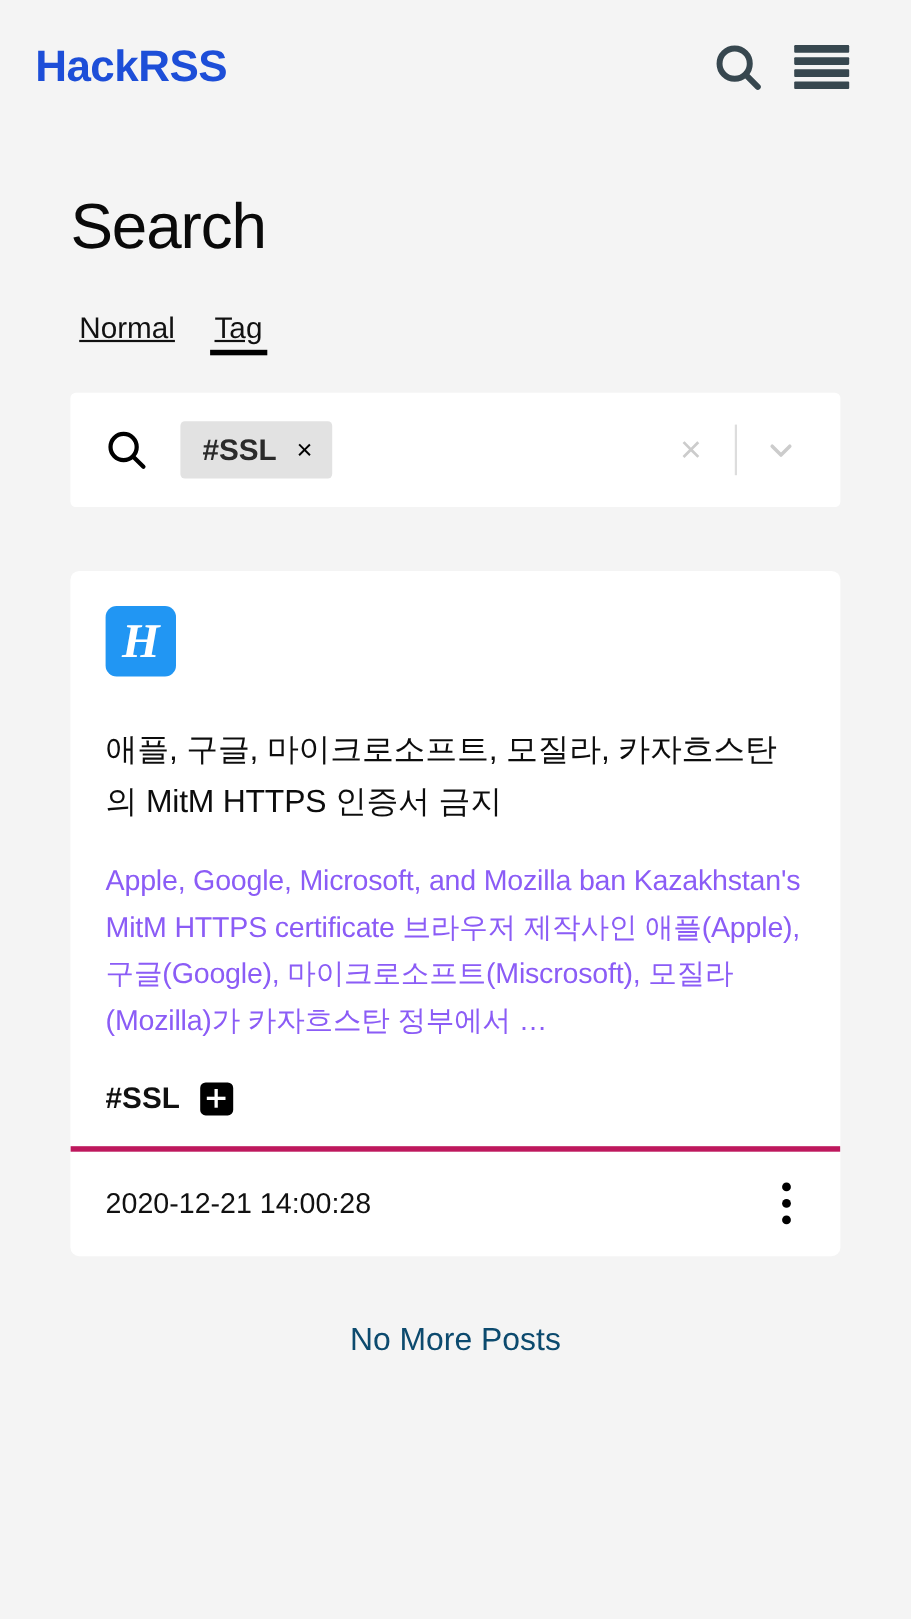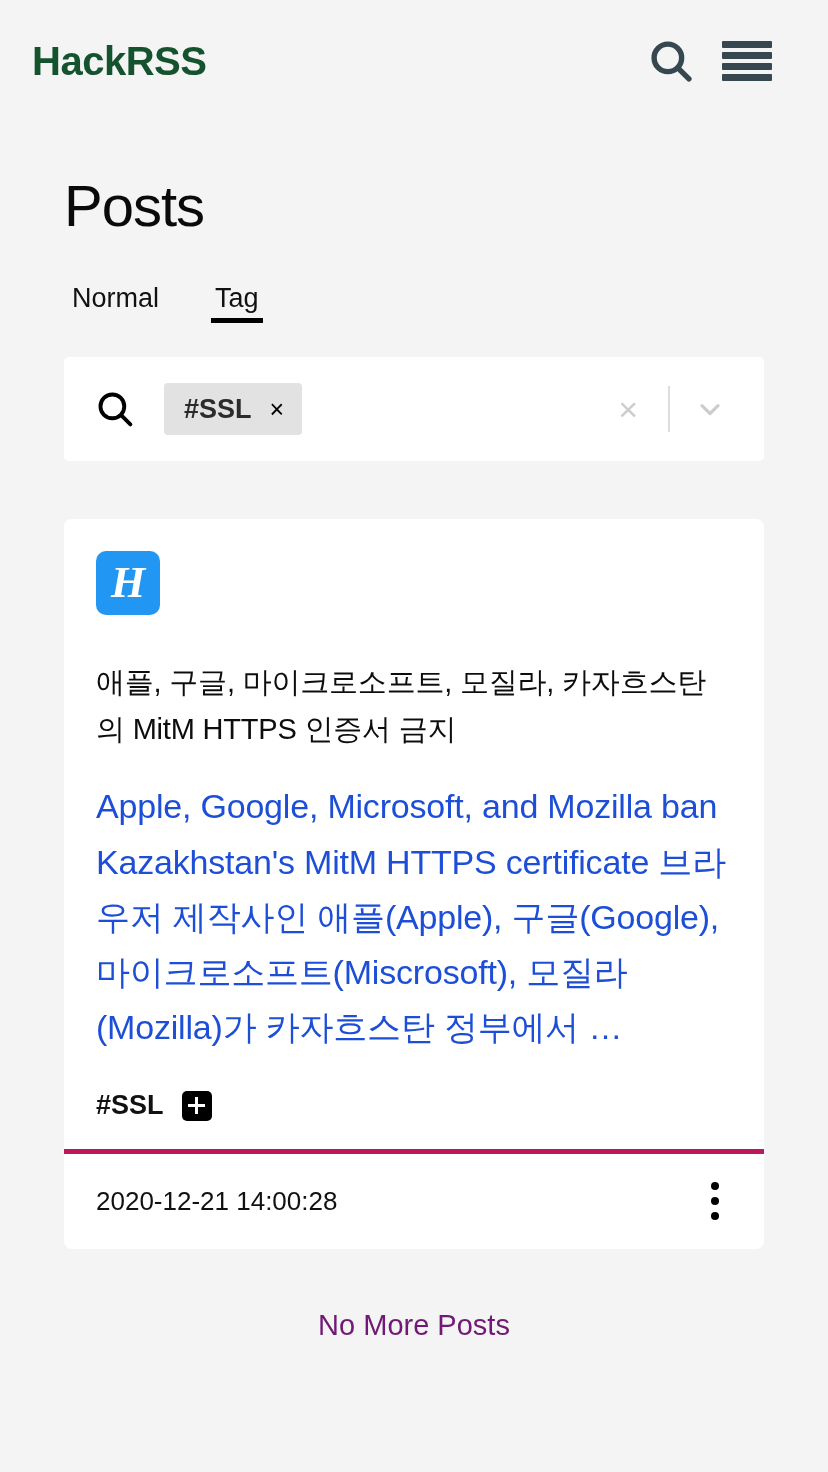--- a/index.html
+++ b/index.html
@@ -17,21 +17,21 @@
     height: 122px;
     display: flex;
     align-items: center;
     padding: 0 32px 0 32px;
     background: #f4f4f4;
   }
   .brand {
     font-size: 40px;
     font-weight: bold;
     letter-spacing: -0.5px;
-    color: #14532d;
+    color: #1d4ed8;
     line-height: 1;
   }
   .appbar-actions {
     margin-left: auto;
     display: flex;
     align-items: center;
     gap: 26px;
     padding-right: 24px;
   }
   .icon-btn {
@@ -63,22 +63,23 @@
     letter-spacing: -1px;
     color: #0a0a0a;
     padding: 52px 0 0 64px;
     line-height: 1.1;
   }
 
   
   .tabs {
     display: flex;
     align-items: flex-end;
-    gap: 40px;
+    gap: 20px;
     padding: 46px 0 0 64px;
+    text-decoration: underline;
   }
   .tab {
     position: relative;
     font-size: 27px;
     color: #111;
     padding: 0 8px 22px 8px;
     cursor: pointer;
     line-height: 1.1;
   }
   .tab.active::after {
@@ -172,23 +173,23 @@
   .card-title {
     margin-top: 44px;
     font-size: 29px;
     font-weight: 500;
     line-height: 1.62;
     color: #0d0d0d;
     letter-spacing: -0.2px;
   }
   .card-desc {
     margin-top: 26px;
-    font-size: 34px;
+    font-size: 26px;
     line-height: 1.62;
-    color: #1d4ed8;
+    color: #8b5cf6;
     letter-spacing: -0.2px;
   }
   .card-tags {
     margin-top: 36px;
     display: flex;
     align-items: center;
     gap: 18px;
   }
   .tag-name {
     font-size: 27px;
@@ -251,21 +252,21 @@
     width: 8px;
     height: 8px;
     border-radius: 50%;
     background: #000;
   }
 
   
   .no-more {
     text-align: center;
     font-size: 29px;
-    color: #701a75;
+    color: #0c4a6e;
     padding-top: 60px;
   }
 </style>
 </head>
 <body>
 
 <div class="appbar">
   <div class="brand">HackRSS</div>
   <div class="appbar-actions">
     <div class="icon-btn">
@@ -276,21 +277,21 @@
     </div>
     <div class="hamburger">
       <span></span>
       <span></span>
       <span></span>
       <span></span>
     </div>
   </div>
 </div>
 
-<h1 class="page-title">Posts</h1>
+<h1 class="page-title">Search</h1>
 
 <div class="tabs">
   <div class="tab">Normal</div>
   <div class="tab active">Tag</div>
 </div>
 
 <div class="searchbox">
   <span class="search-glass">
     <svg width="42" height="42" viewBox="0 0 24 24" fill="none" stroke="#000" stroke-width="2.2" stroke-linecap="round">
       <circle cx="10.5" cy="10.5" r="6.8"></circle>

